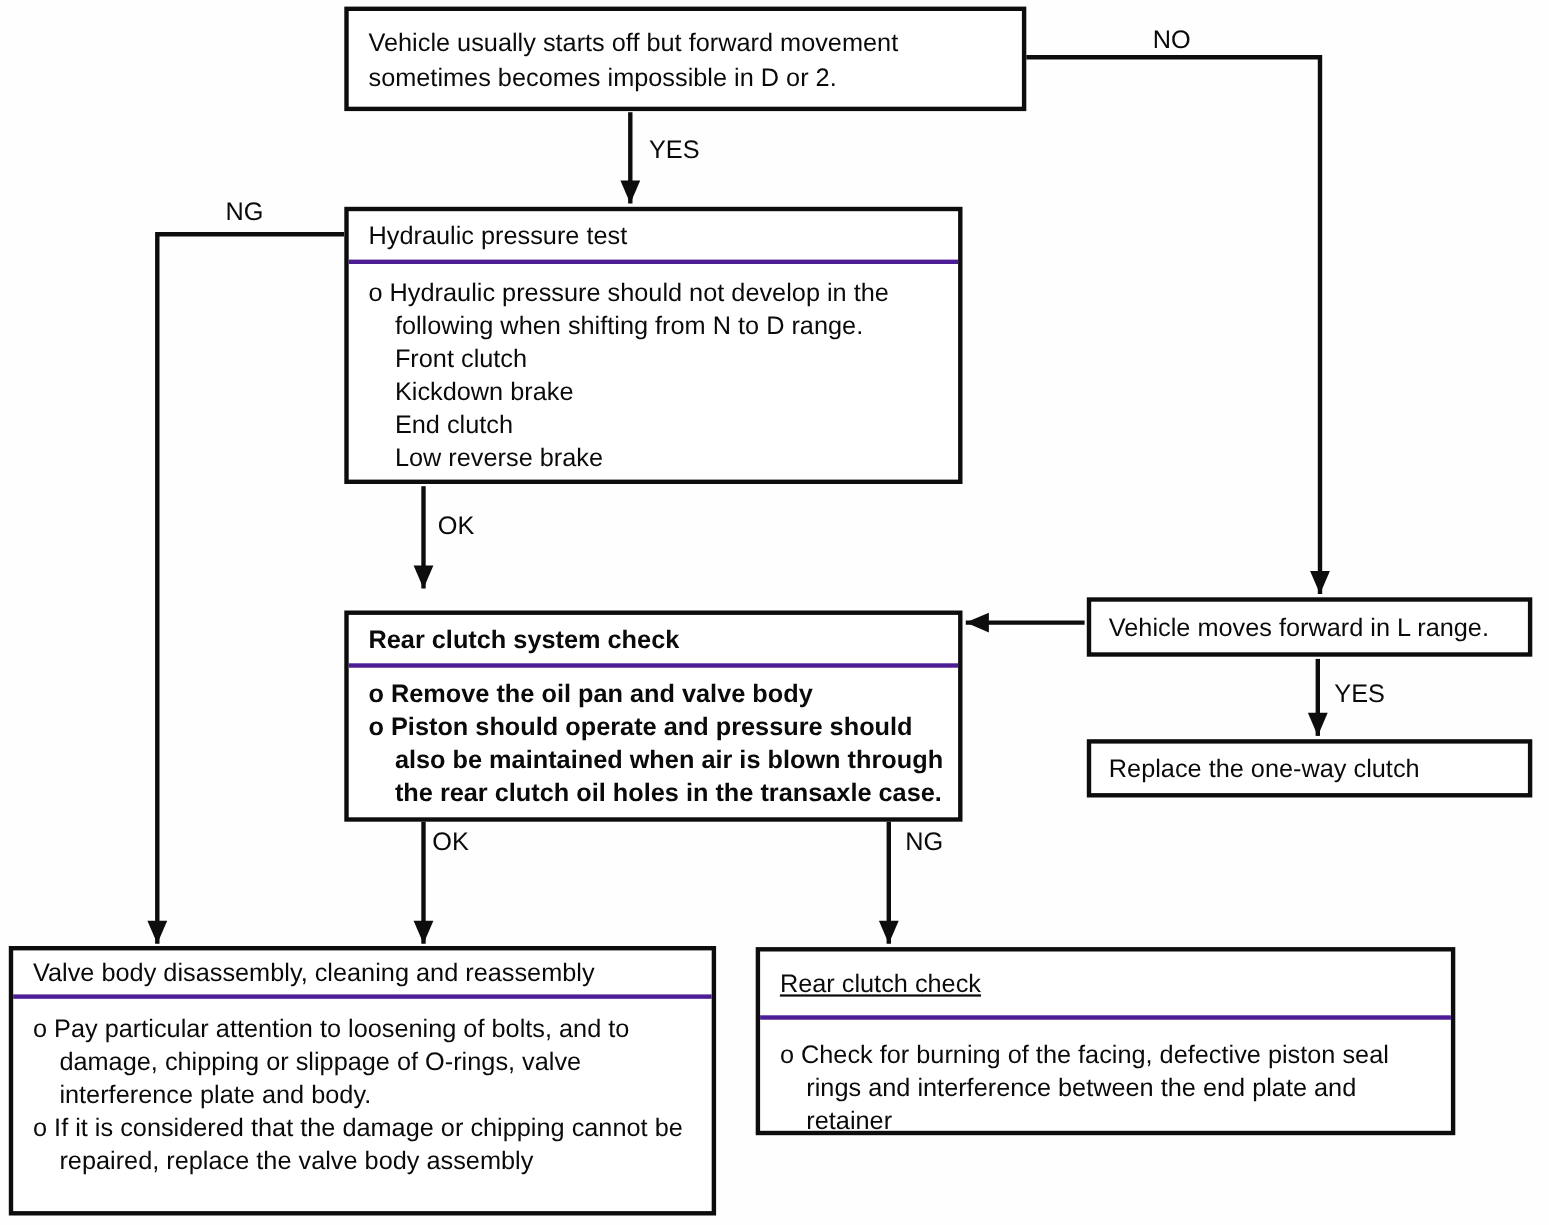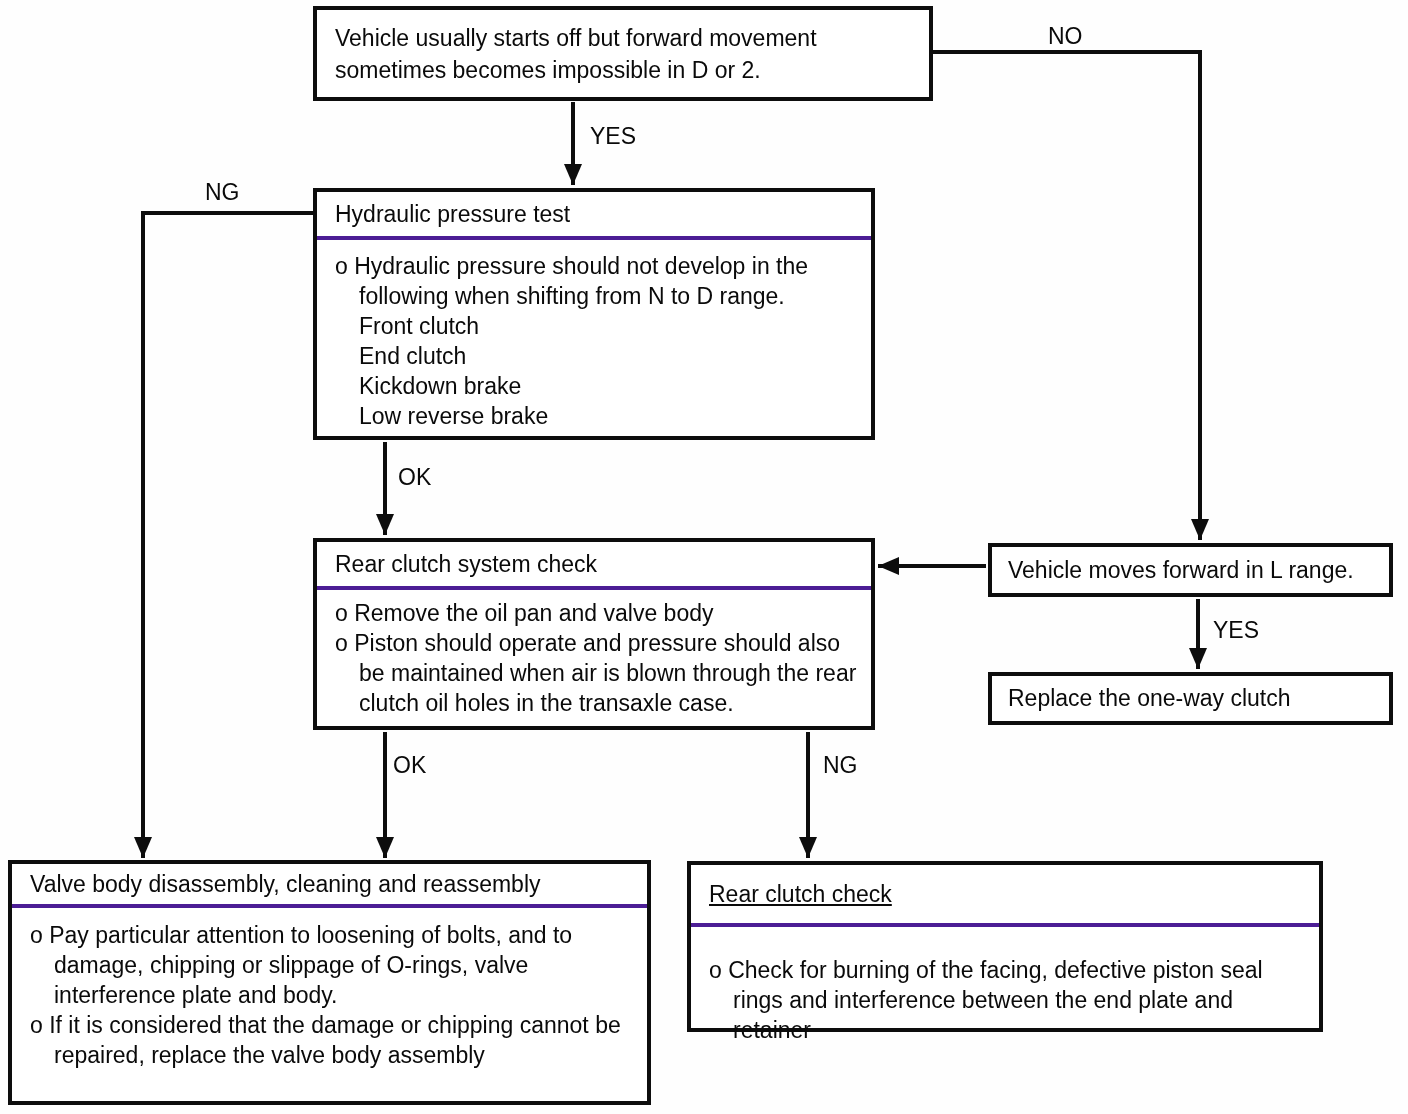--- a/index.html
+++ b/index.html
@@ -102,27 +102,27 @@
 
   <div class="node" style="left:313px;top:6px;width:620px;height:95px;">
     <div class="plain-text">Vehicle usually starts off but forward movement sometimes becomes impossible in D or 2.</div>
   </div>
 
   <div class="node" style="left:313px;top:188px;width:562px;height:252px;">
     <div class="node-header" style="height:48px;">Hydraulic pressure test</div>
     <div class="node-body">
       <div class="bullet">o Hydraulic pressure should not develop in the following when shifting from N to D range.</div>
       <div class="sub-item">Front clutch</div>
+      <div class="sub-item">Kickdown brake</div>
       <div class="sub-item">End clutch</div>
-      <div class="sub-item">Kickdown brake</div>
       <div class="sub-item">Low reverse brake</div>
     </div>
   </div>
 
-  <div class="node" style="left:313px;top:538px;width:562px;height:192px;">
+  <div class="node" style="left:313px;top:555px;width:562px;height:192px;font-weight:bold;">
     <div class="node-header" style="height:48px;">Rear clutch system check</div>
     <div class="node-body" style="padding-top:8px;">
       <div class="bullet">o Remove the oil pan and valve body</div>
       <div class="bullet">o Piston should operate and pressure should also be maintained when air is blown through the rear clutch oil holes in the transaxle case.</div>
     </div>
   </div>
 
   <div class="node single-line" style="left:988px;top:543px;width:405px;height:54px;">
     <span>Vehicle moves forward in L range.</span>
   </div>
@@ -134,18 +134,18 @@
   <div class="node" style="left:8px;top:860px;width:643px;height:245px;">
     <div class="node-header" style="height:44px;">Valve body disassembly, cleaning and reassembly</div>
     <div class="node-body" style="padding-top:12px;">
       <div class="bullet">o Pay particular attention to loosening of bolts, and to damage, chipping or slippage of O-rings, valve interference plate and body.</div>
       <div class="bullet">o If it is considered that the damage or chipping cannot be repaired, replace the valve body assembly</div>
     </div>
   </div>
 
   <div class="node" style="left:687px;top:861px;width:636px;height:171px;">
     <div class="node-header" style="height:62px;text-decoration:underline;">Rear clutch check</div>
-    <div class="node-body" style="padding-top:28px;">
+    <div class="node-body" style="padding-top:16px;">
       <div class="bullet">o Check for burning of the facing, defective piston seal rings and interference between the end plate and retainer</div>
     </div>
   </div>
 
 </div>
 
 </body></html>

